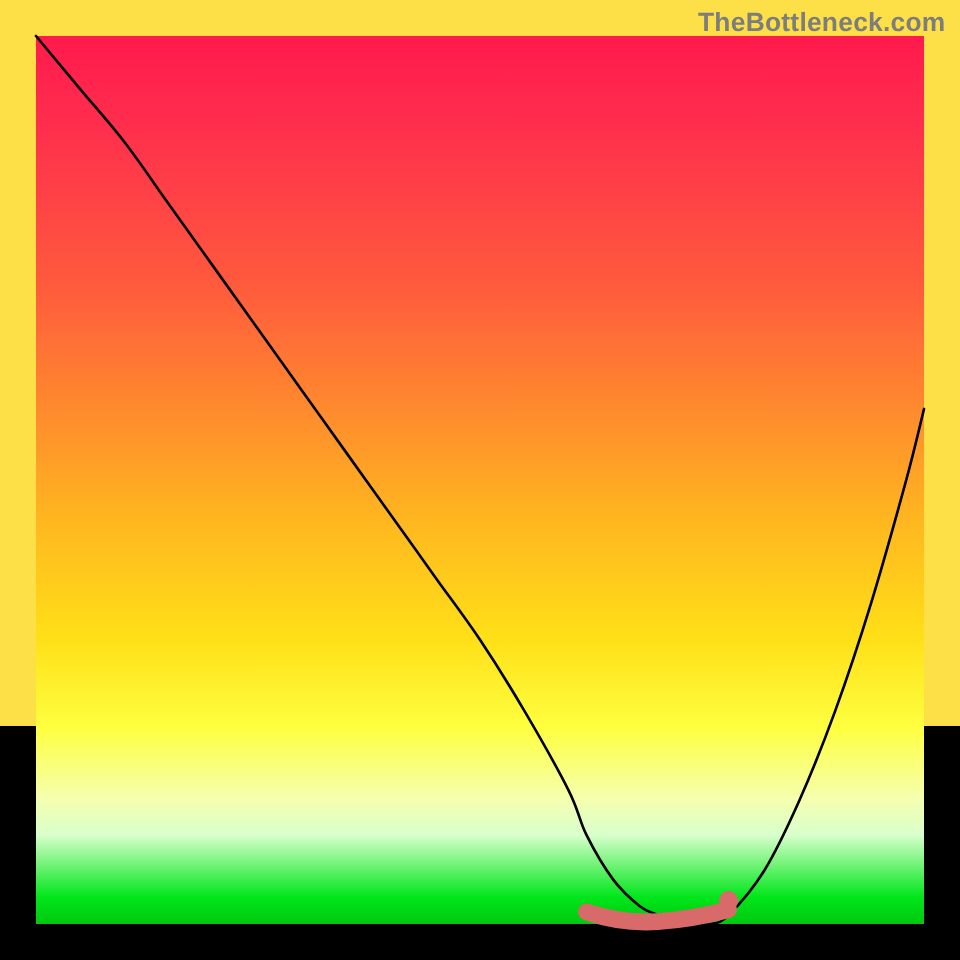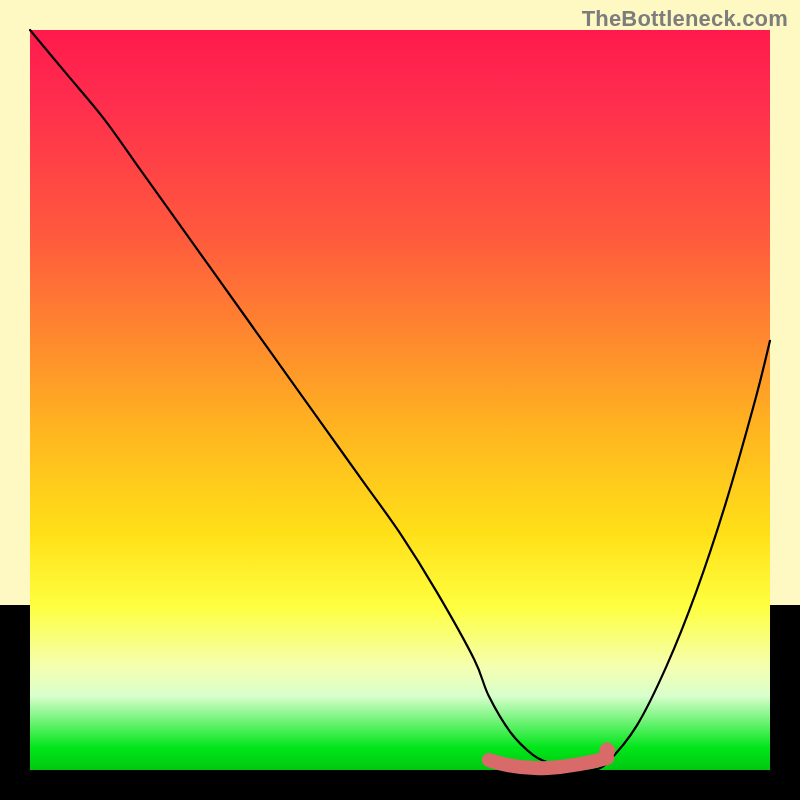--- a/index.html
+++ b/index.html
@@ -8,21 +8,21 @@
     width: 800px;
     height: 800px;
     background: #000;
     overflow: hidden;
     font-family: Arial, Helvetica, sans-serif;
   }
   .frame {
     position: relative;
     width: 800px;
     height: 605px;
-    background: #fef9c3;
+    background: #fde047;
   }
   .plot {
     position: absolute;
     left: 30px;
     top: 30px;
     width: 740px;
     height: 740px;
     
     background: linear-gradient(
       to bottom,

